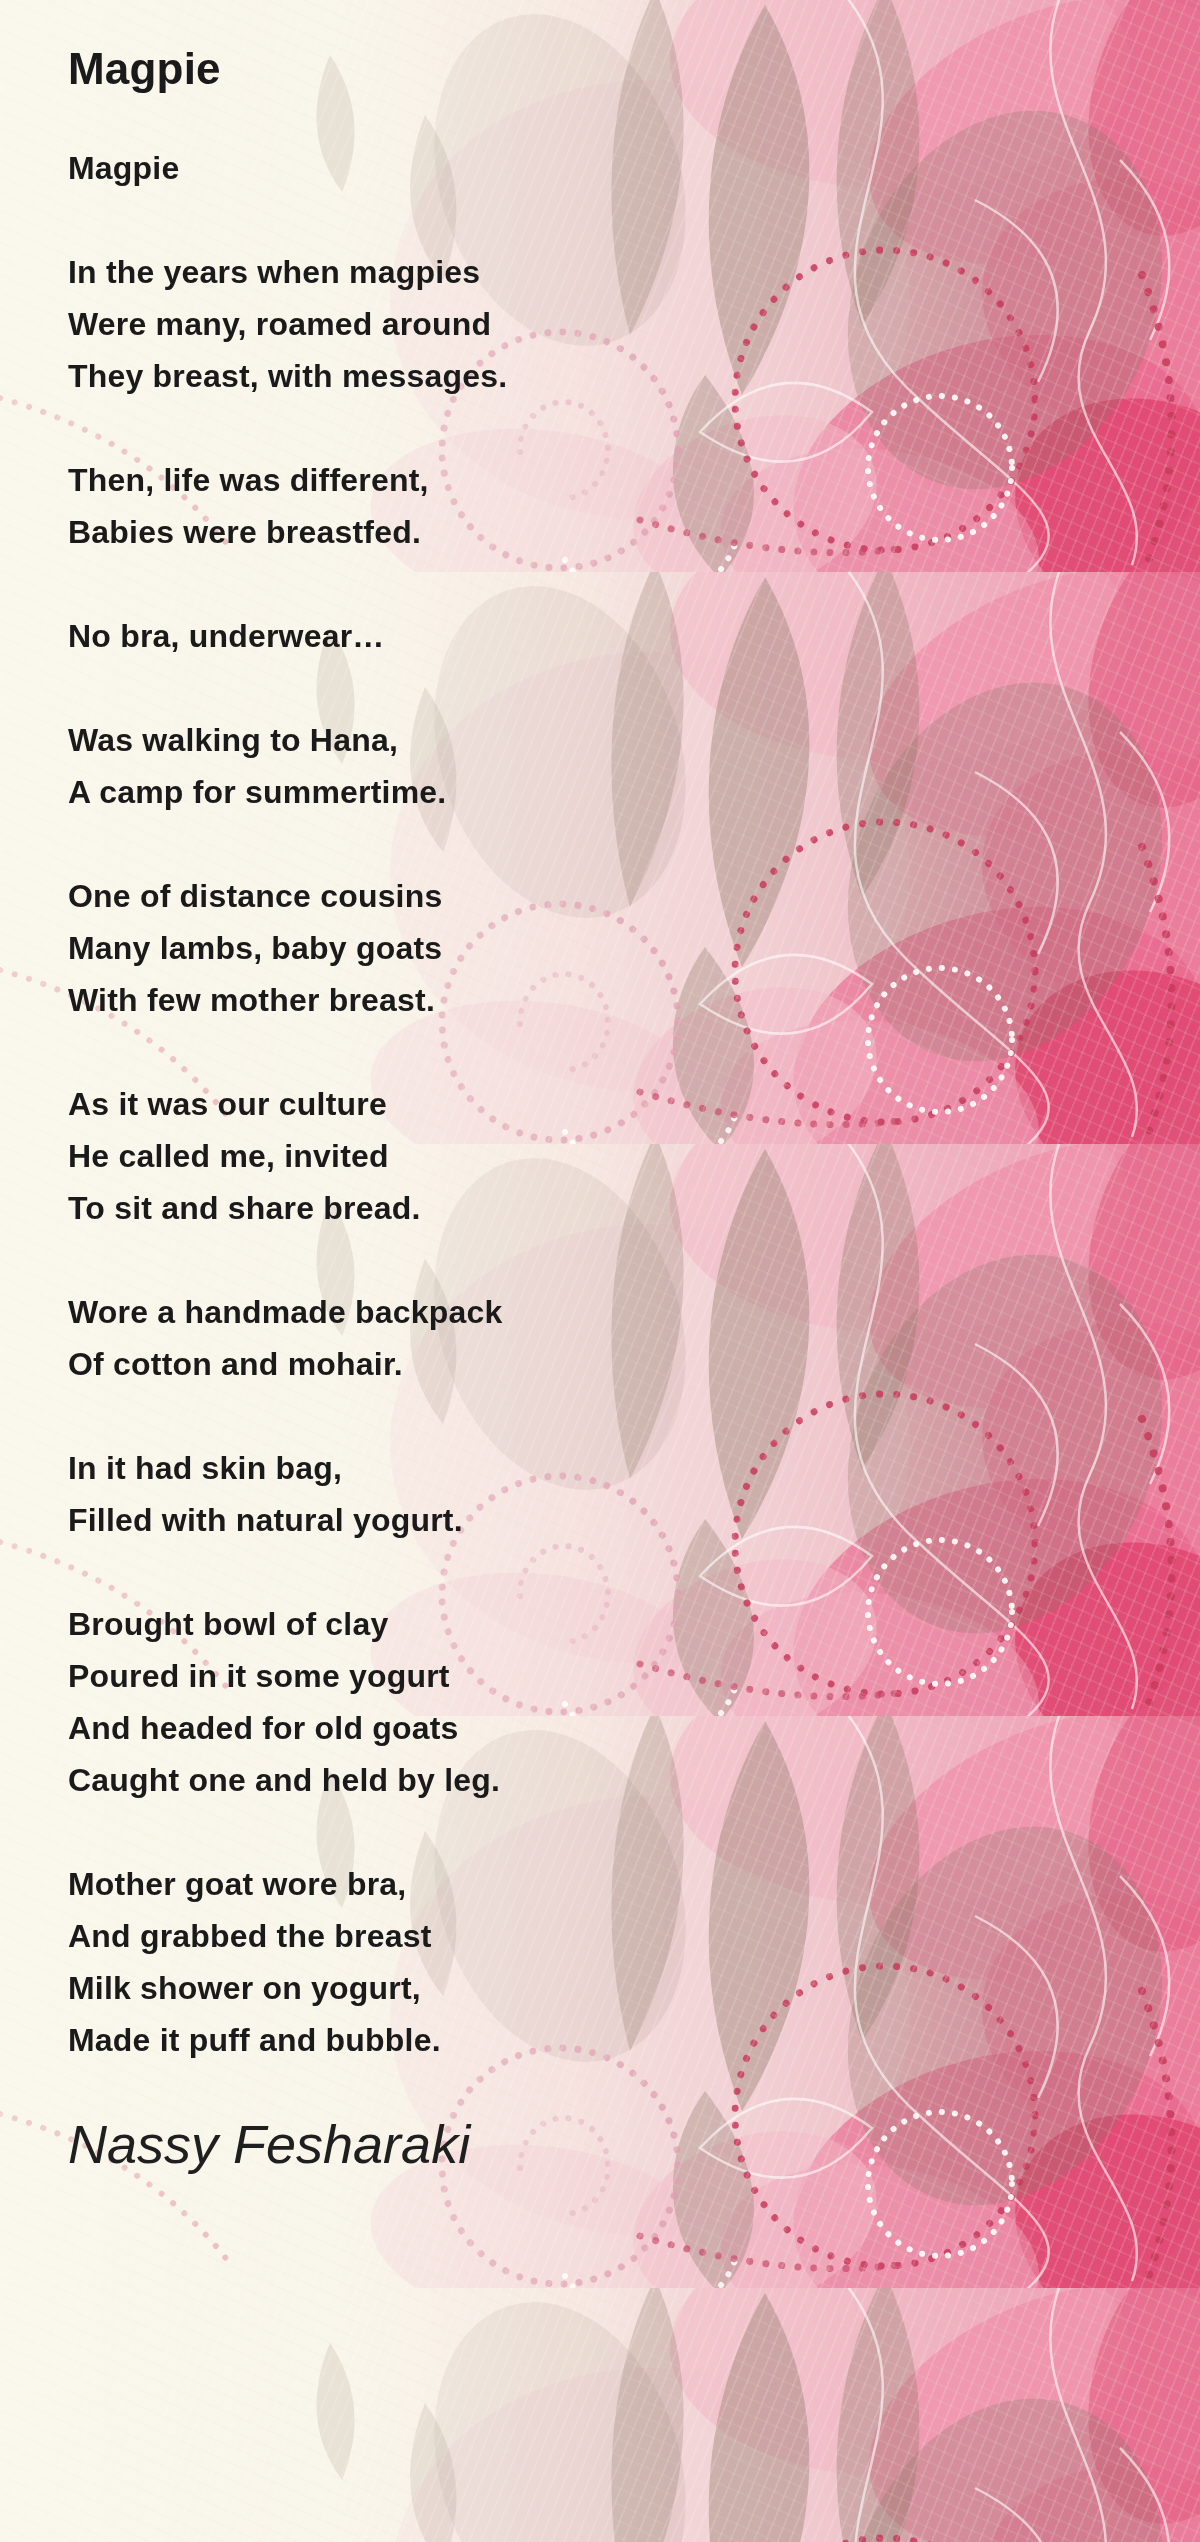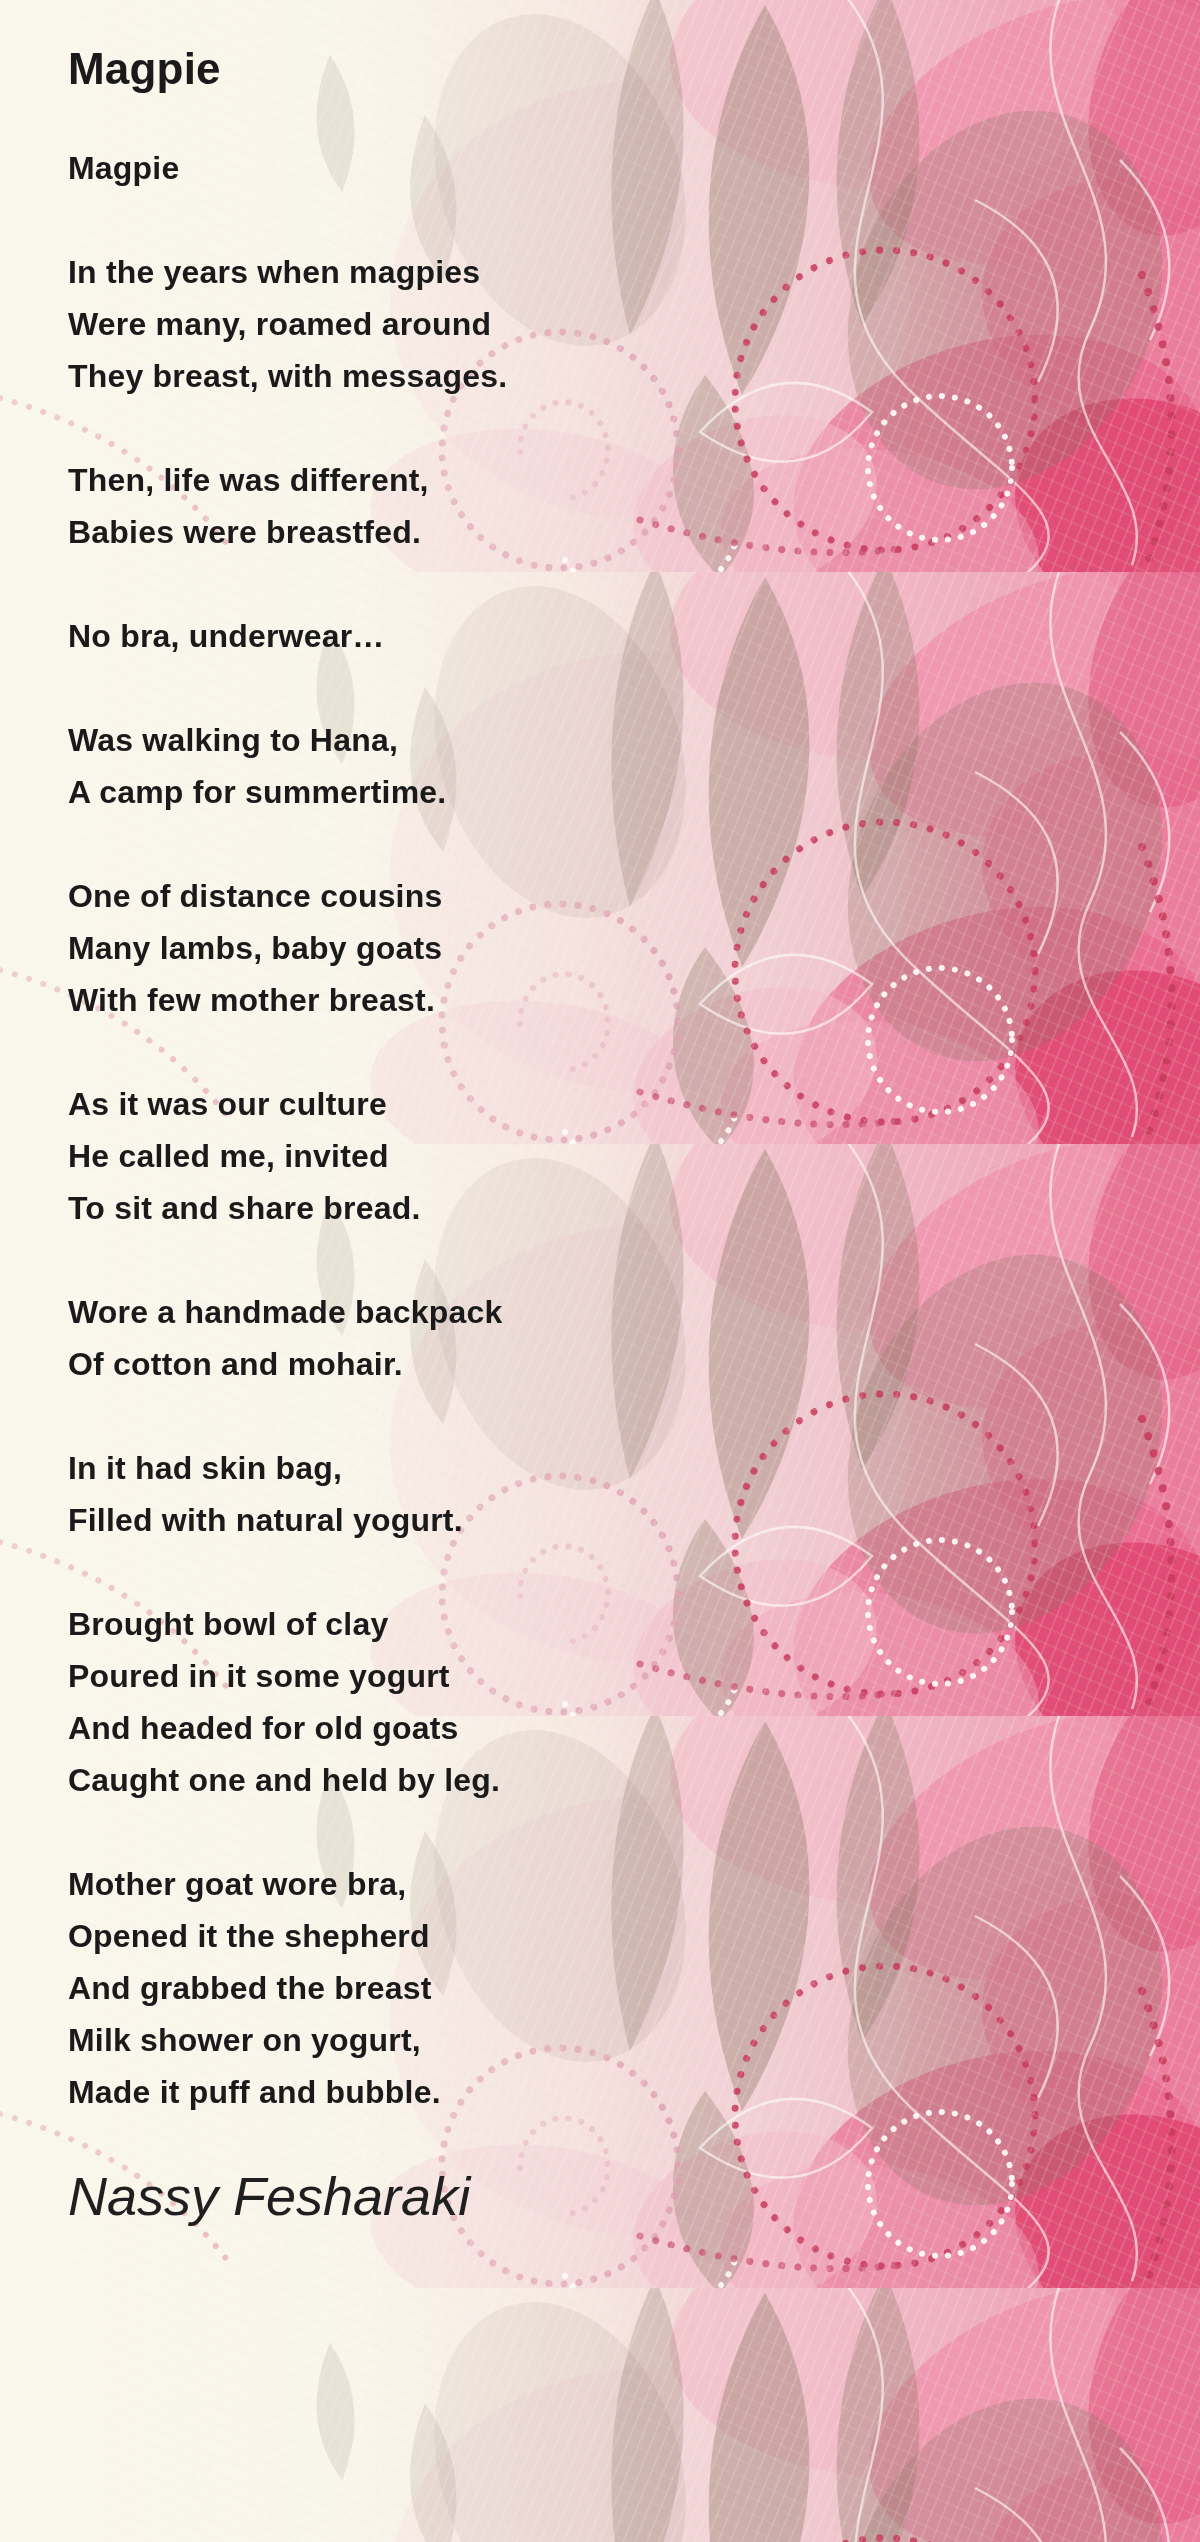--- a/index.html
+++ b/index.html
@@ -301,21 +301,20 @@
           <span class="line">Filled with natural yogurt.</span>
         </p>
         <p class="stanza">
           <span class="line">Brought bowl of clay</span>
           <span class="line">Poured in it some yogurt</span>
           <span class="line">And headed for old goats</span>
           <span class="line">Caught one and held by leg.</span>
         </p>
         <p class="stanza">
           <span class="line">Mother goat wore bra,</span>
-          <span class="line">Opened it the shepherd</span>
           <span class="line">And grabbed the breast</span>
           <span class="line">Milk shower on yogurt,</span>
           <span class="line">Made it puff and bubble.</span>
         </p>
       </div>
     <p class="signature">Nassy Fesharaki</p>
   </div>
 
 </div>
 

